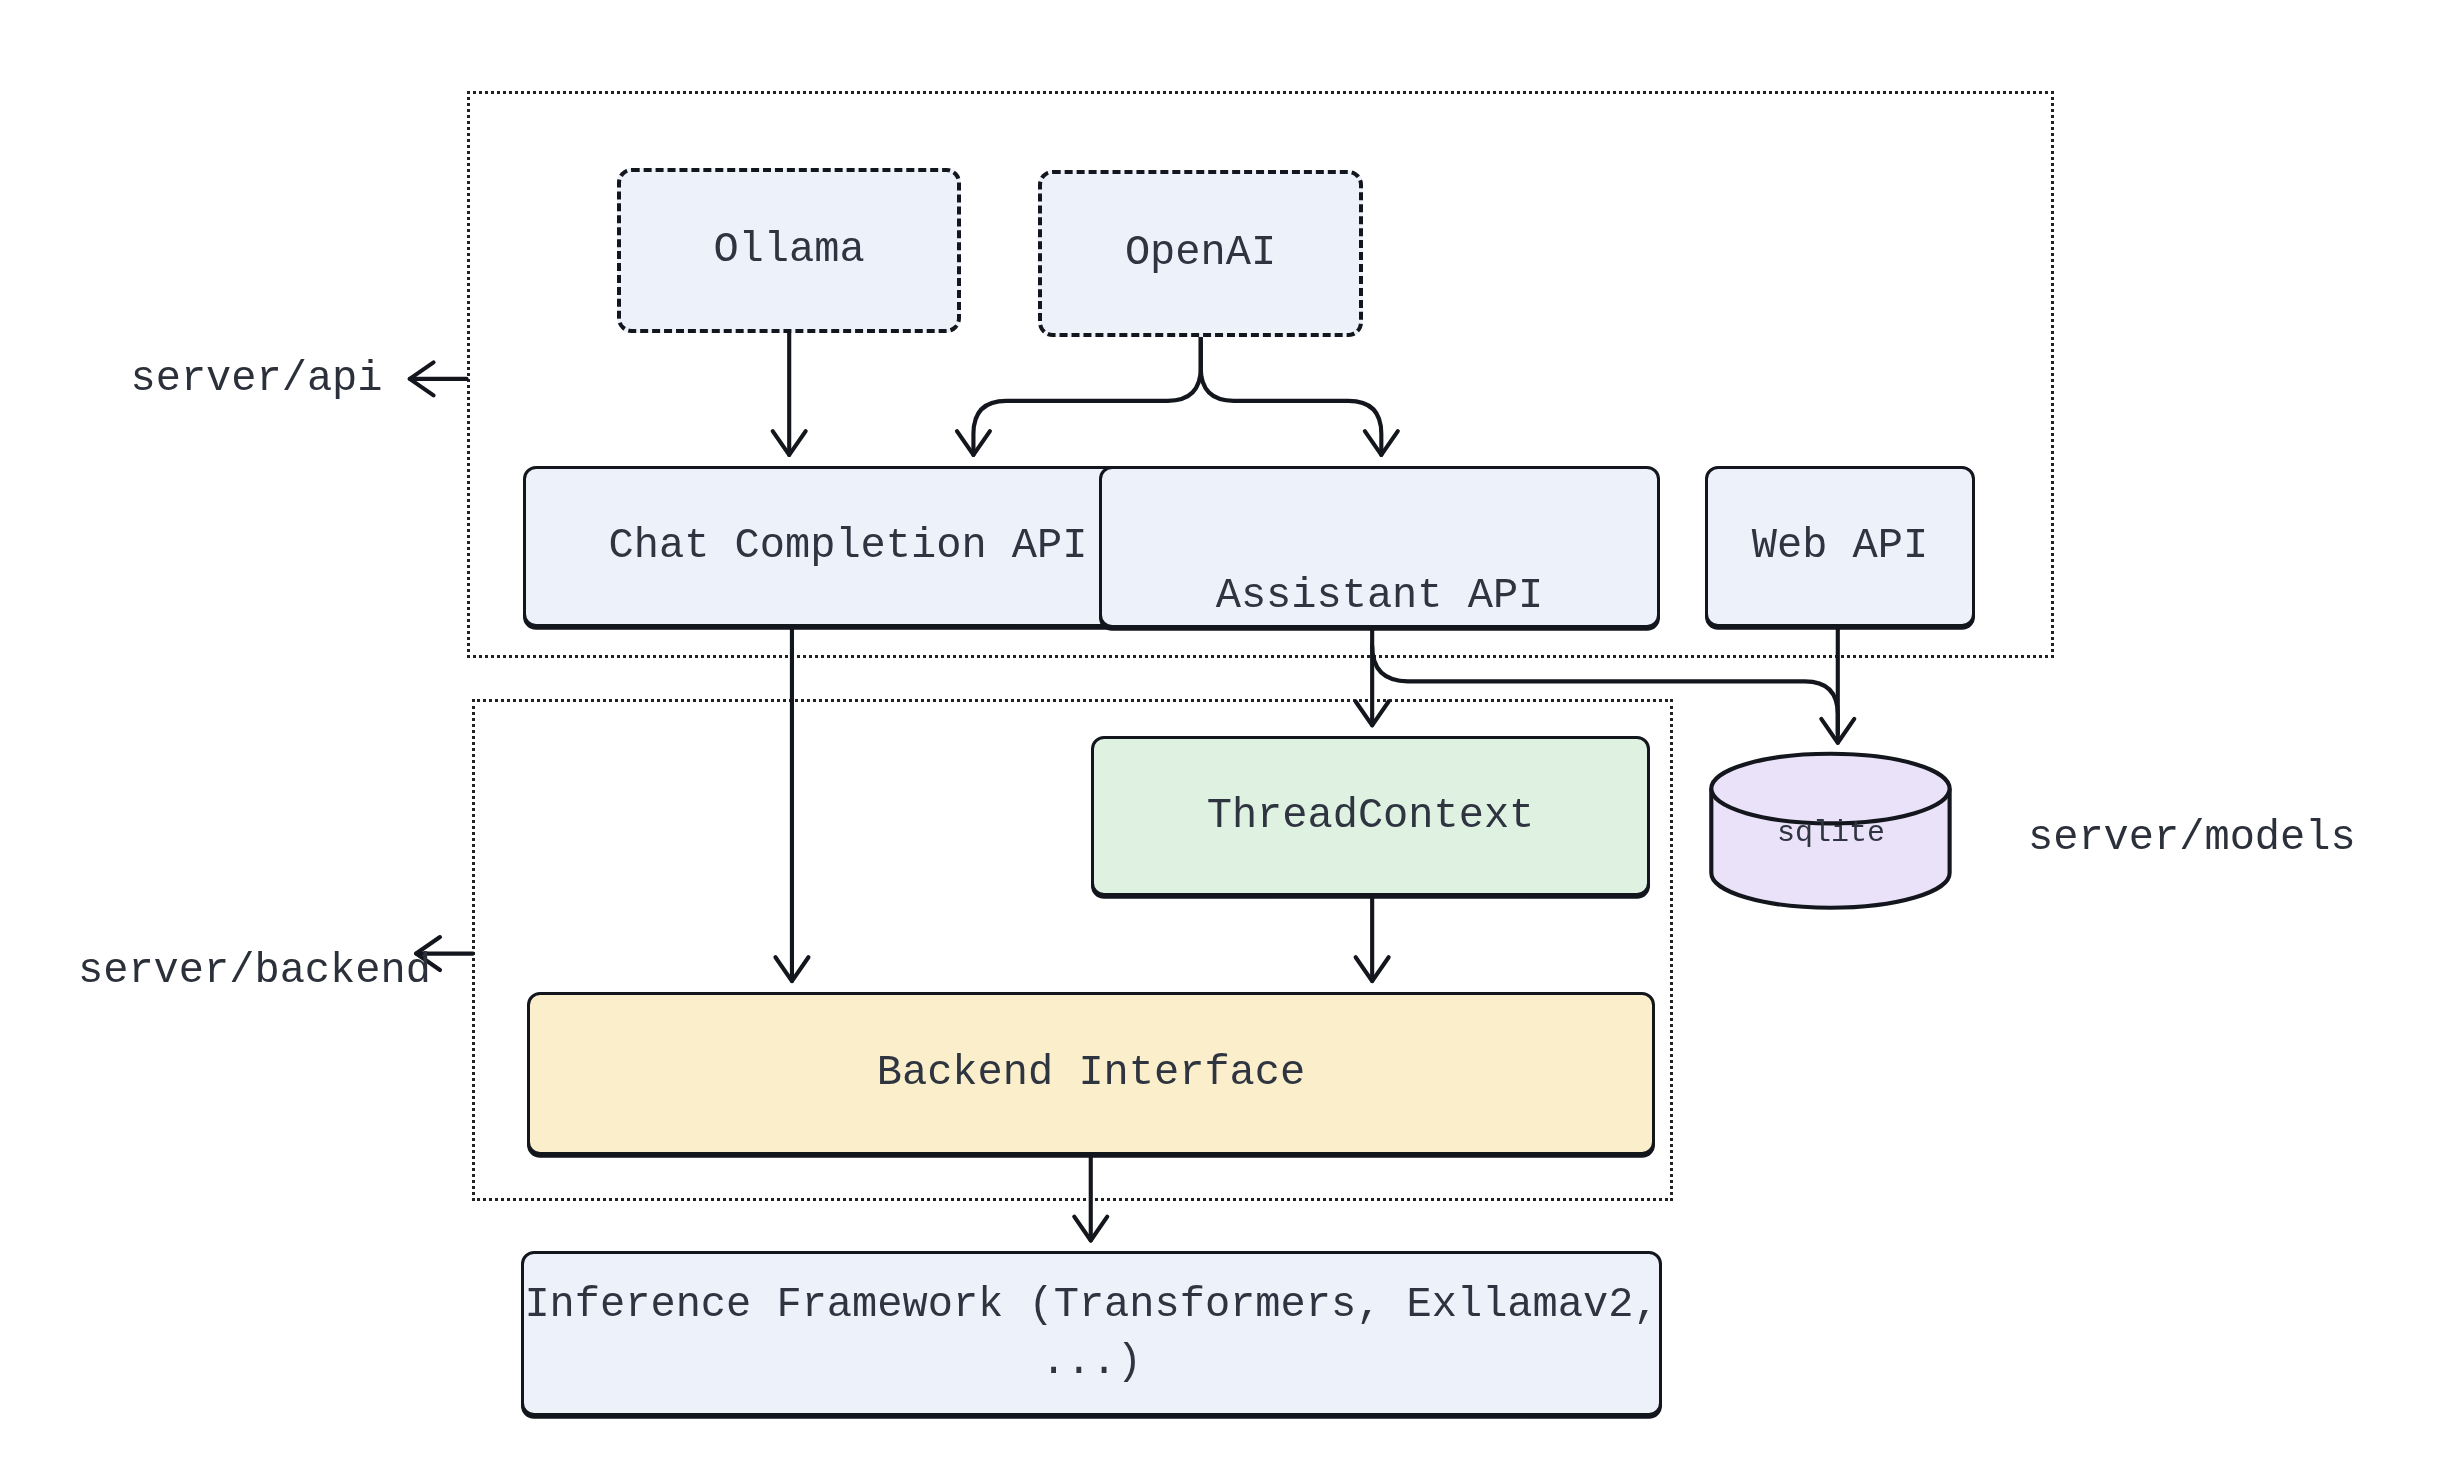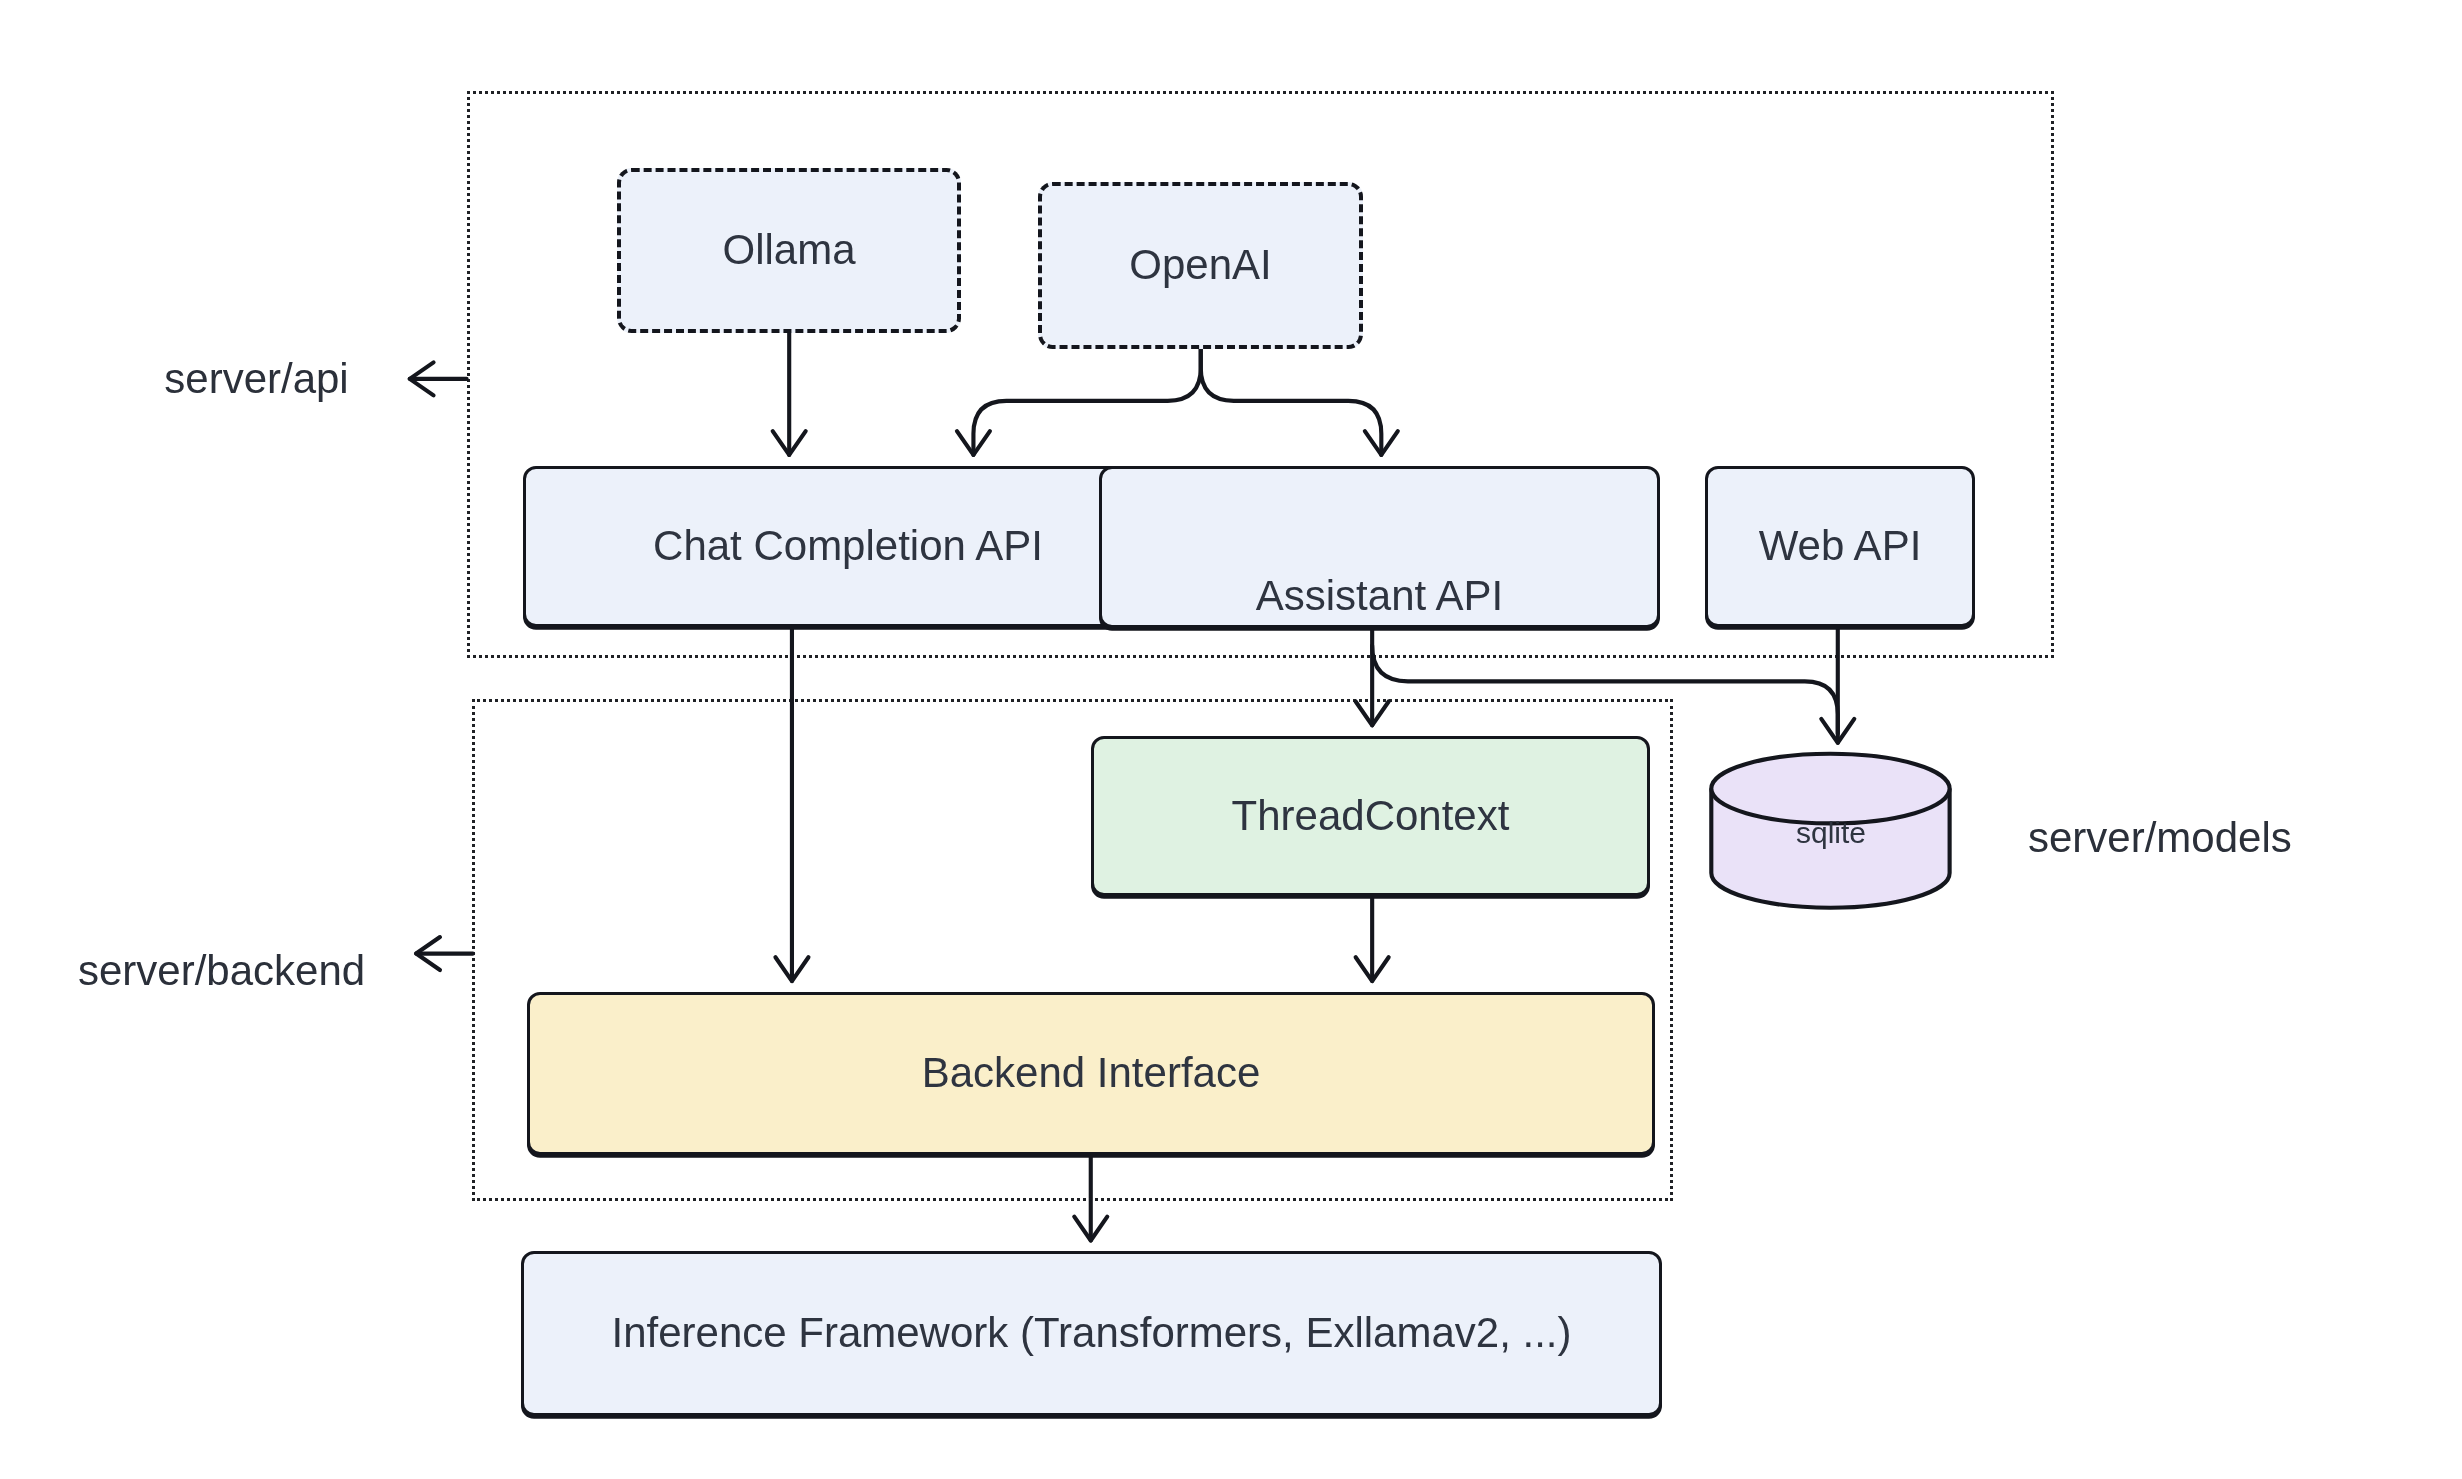--- a/index.html
+++ b/index.html
@@ -5,21 +5,21 @@
   html, body {
     margin: 0;
     padding: 0;
     background: #ffffff;
   }
   .canvas {
     position: relative;
     width: 2462px;
     height: 1480px;
     background: #ffffff;
-    font-family: Liberation Sans, sans-serif;
+    font-family: Liberation Mono, monospace;
     color: #2e3440;
     overflow: hidden;
   }
 
   
   .group {
     position: absolute;
     border: 3.7px dotted #1f2125;
     background: transparent;
     box-sizing: border-box;
@@ -118,21 +118,21 @@
     <path class="edge" d="M 2005 684 L 2005 810" marker-end="url(#arrow)"></path>
     <path class="edge" d="M 1497 978 L 1497 1070" marker-end="url(#arrow)"></path>
     <path class="edge" d="M 1190 1260 L 1190 1353" marker-end="url(#arrow)"></path>
     <path class="edge" d="M 509 413 L 447 413" marker-end="url(#arrow)"></path>
     <path class="edge" d="M 516 1040 L 454 1040" marker-end="url(#arrow)"></path>
   </svg>
 
   <div class="node dashed fill-blue" style="left:617px; top:168px; width:344px; height:165px;">
     <span>Ollama</span>
   </div>
-  <div class="node dashed fill-blue" style="left:1038px; top:170px; width:325px; height:167px;margin-top:12px;">
+  <div class="node dashed fill-blue" style="left:1038px; top:170px; width:325px; height:167px;">
     <span>OpenAI</span>
   </div>
 
   <div class="node fill-blue" style="left:523px; top:466px; width:650px; height:161px;">
     <span>Chat Completion API</span>
   </div>
   <div class="node fill-blue" style="left:1099px; top:466px; width:561px; height:162px;align-items:flex-end;">
     <span>Assistant API</span>
   </div>
   <div class="node fill-blue" style="left:1705px; top:466px; width:270px; height:161px;">

